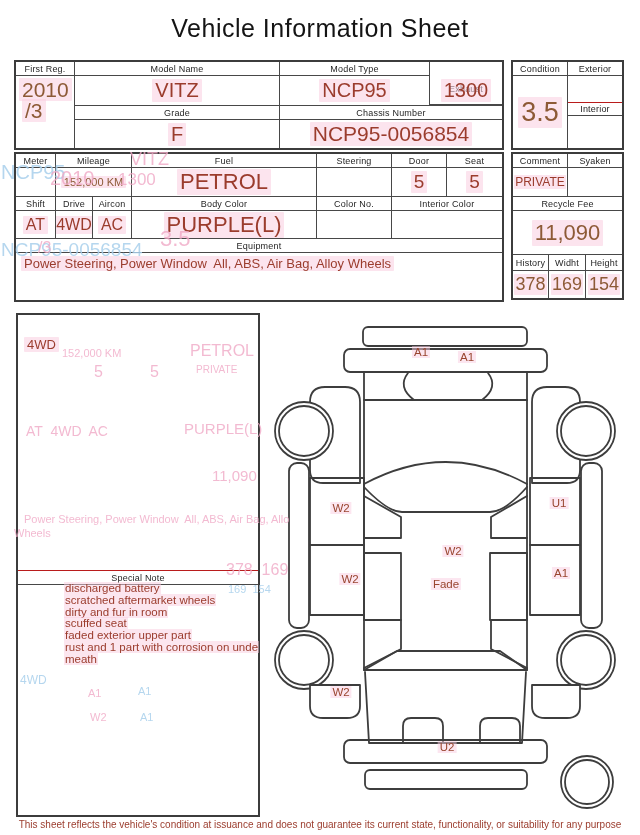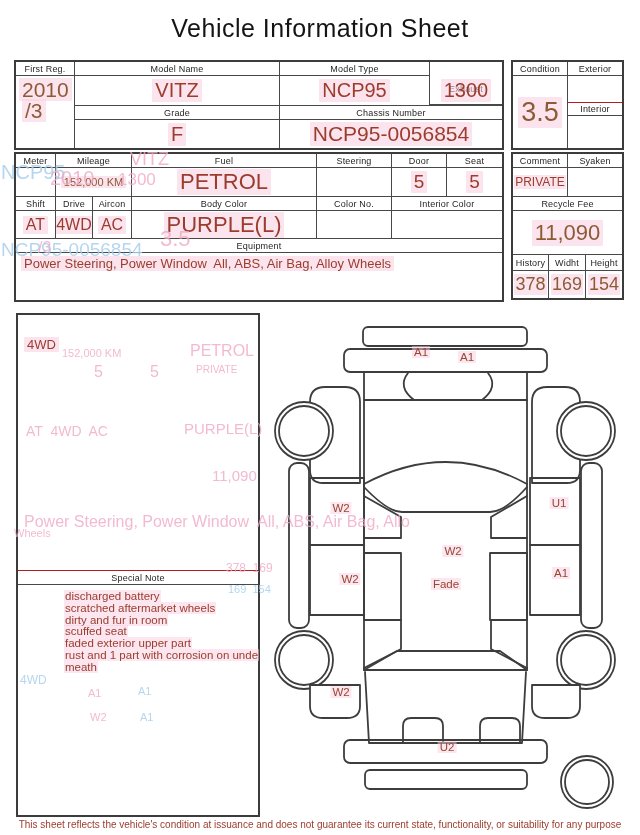--- a/index.html
+++ b/index.html
@@ -149,21 +149,21 @@
         <span class="val brown hl" style="font-size:18px;padding:0 1px;">169</span>
       </div>
     <div class="cell" style="left:73px;top:117px;width:36px;height:27px;">
         <span class="val brown hl" style="font-size:18px;padding:0 1px;">154</span>
       </div>
   </div>
 
   <div class="box" style="left:16px;top:313px;width:244px;height:504px;">
     <div class="abs" style="left:6px;top:20px;"><span class="val red hl" style="font-size:13px;">4WD</span></div>
     <div class="cell hdr bT bB" style="left:0;top:255px;width:240px;height:15px;">Special Note</div>
-    <div class="abs val red" style="left:6px;top:276px;padding-left:40px;">
+    <div class="abs val red" style="left:6px;top:268px;padding-left:40px;">
       <div class="note-line"><span>discharged battery</span></div>
       <div class="note-line"><span>scratched aftermarket wheels</span></div>
       <div class="note-line"><span>dirty and fur in room</span></div>
       <div class="note-line"><span>scuffed seat</span></div>
       <div class="note-line"><span>faded exterior upper part</span></div>
       <div class="note-line"><span>rust and 1 part with corrosion on unde</span></div>
       <div class="note-line"><span>meath</span></div>
     </div>
   </div>
 
@@ -242,23 +242,23 @@
   <span class="gh gb" style="left:1px;top:240px;font-size:19px;">NCP95-0056854</span>
   <span class="gh gp" style="left:38px;top:240px;font-size:16px;">/3</span>
   <span class="gh gp" style="left:62px;top:348px;font-size:11px;">152,000 KM</span>
   <span class="gh gp" style="left:190px;top:343px;font-size:16px;">PETROL</span>
   <span class="gh gp" style="left:94px;top:364px;font-size:16px;">5</span>
   <span class="gh gp" style="left:150px;top:364px;font-size:16px;">5</span>
   <span class="gh gp" style="left:196px;top:365px;font-size:10px;">PRIVATE</span>
   <span class="gh gp" style="left:26px;top:424px;font-size:14px;">AT  4WD  AC</span>
   <span class="gh gp" style="left:184px;top:421px;font-size:15px;">PURPLE(L)</span>
   <span class="gh gp" style="left:212px;top:468px;font-size:15px;">11,090</span>
-  <span class="gh gp" style="left:24px;top:514px;font-size:16px;">Power Steering, Power Window  All, ABS, Air Bag, Allo</span>
+  <span class="gh gp" style="left:24px;top:514px;font-size:11px;">Power Steering, Power Window  All, ABS, Air Bag, Allo</span>
   <span class="gh gp" style="left:14px;top:528px;font-size:11px;">Wheels</span>
-  <span class="gh gp" style="left:226px;top:562px;font-size:12px;">378  169</span>
+  <span class="gh gp" style="left:226px;top:562px;font-size:16px;">378  169</span>
   <span class="gh gb" style="left:228px;top:584px;font-size:11px;">169  154</span>
   <span class="gh gb" style="left:20px;top:674px;font-size:12px;">4WD</span>
   <span class="gh gp" style="left:88px;top:688px;font-size:11px;">A1</span>
   <span class="gh gb" style="left:138px;top:686px;font-size:11px;">A1</span>
   <span class="gh gp" style="left:90px;top:712px;font-size:11px;">W2</span>
   <span class="gh gb" style="left:140px;top:712px;font-size:11px;">A1</span>
 
   <div id="footer" class="abs">This sheet reflects the vehicle's condition at issuance and does not guarantee its current state, functionality, or suitability for any purpose</div>
 
 </div>

